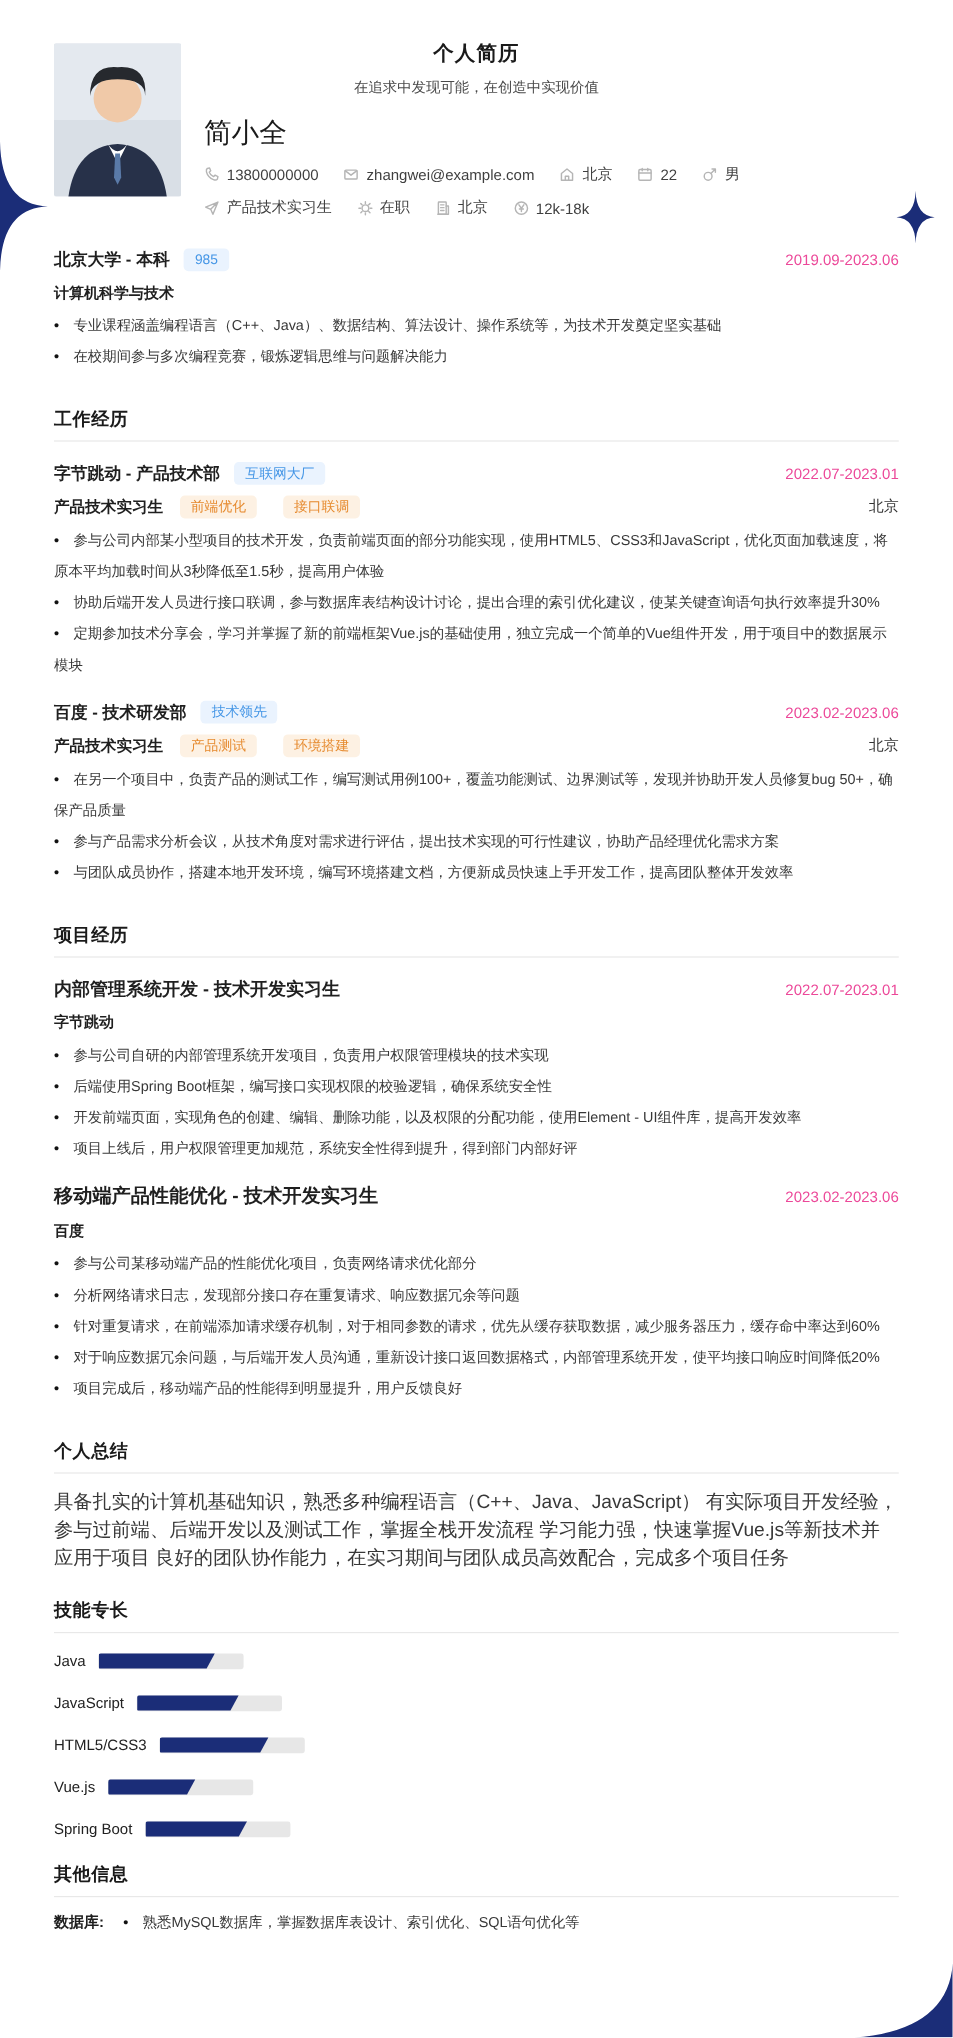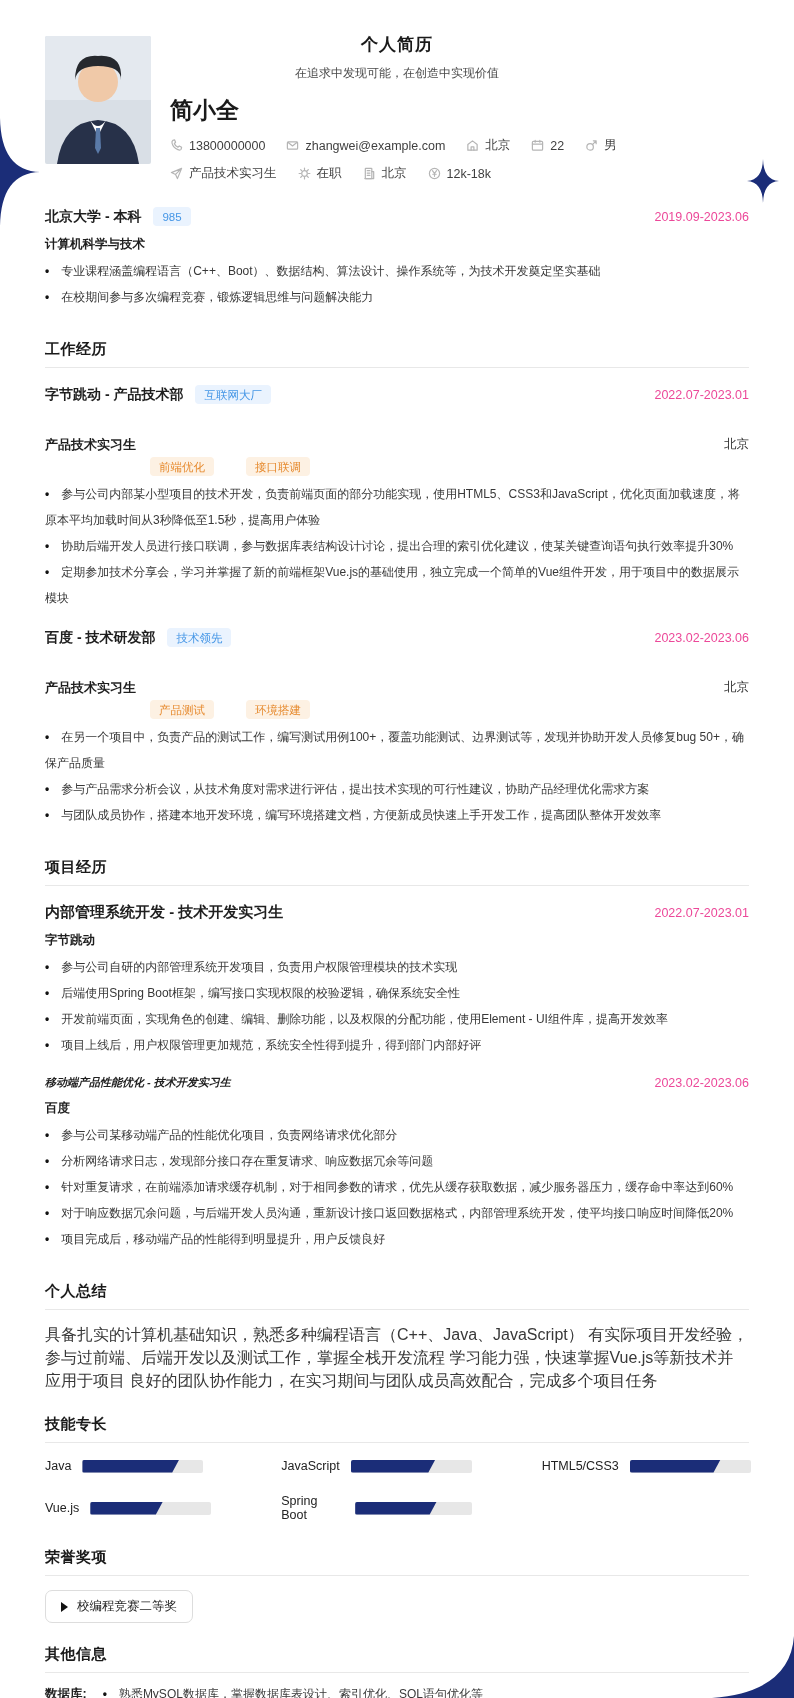--- a/index.html
+++ b/index.html
@@ -14,21 +14,21 @@
   .deco-left-petal { left:0; top:118px; }
   .deco-right-star { left:747px; top:159px; }
   .deco-corner { right:0; bottom:0; }
   
   .header { position:relative; height:178px; }
   .header-top { text-align:center; padding-top:33px; }
   .page-title { font-size:17px; font-weight:700; color:#1a1a1a; letter-spacing:1px; }
   .page-subtitle { font-size:12px; color:#4a4a4a; margin-top:9px; }
   .photo { position:absolute; left:45px; top:36px; width:106px; height:128px; border-radius:2px; overflow:hidden; }
   .header-info { margin-left:170px; margin-top:13px; }
-  .person-name { font-size:23px; font-weight:700; color:#1a1a1a; }
+  .person-name { font-size:23px; font-weight:400; color:#1a1a1a; }
   .contact-row { display:flex; align-items:center; gap:21px; margin-top:11px; }
   .contact-item { display:flex; align-items:center; gap:6px; font-size:12.5px; color:#3f3f3f;justify-content:space-between; }
   .cicon { width:13px; height:13px; flex:none; display:block; }
   .cicon * { stroke:var(--icon_gray,#b5b5b5); fill:none; stroke-width:1.3; stroke-linecap:round; stroke-linejoin:round; }
   
   .content { margin:0 45px; }
   .section { margin-top:30px; }
   .section-heading { font-size:15px; font-weight:700; color:#1a1a1a; padding-bottom:8px;
     border-bottom:1px solid var(--divider,#e8e8e8); letter-spacing:0.5px; }
   .row { display:flex; align-items:center; }
@@ -36,29 +36,29 @@
   .entry-title { font-size:14px; font-weight:700; color:#1f1f1f; }
   .entry-date { margin-left:auto; font-size:12.5px; font-weight:400; color:#ec4899; }
   .entry-sub { margin-top:9px; }
   .entry-role { font-size:13px; font-weight:700; color:#1f1f1f; }
   .entry-loc { margin-left:auto; font-size:12.5px; font-weight:500; color:#333; }
   .entry-company { margin-top:10px; font-size:12.5px; font-weight:700; color:#1f1f1f; }
   .badge { display:inline-block; margin-left:12px; padding:2.5px 9px; border-radius:4px;
     font-size:11.5px; line-height:14px; }
   .badge.blue { background:var(--badge_blue_bg,#eaf3fe); color:var(--badge_blue_text,#4596e6); }
   .badge.orange { background:var(--badge_orange_bg,#fdf1e3); color:var(--badge_orange_text,#e68a2e); }
-  .tags { display:flex; gap:20px;margin-top:44px; }
+  .tags { display:flex; gap:10px; }
   .bullets { list-style:none; margin-top:5px; }
   .bullets li { font-size:12px; line-height:26px; color:#383838; }
   .dot { font-weight:700; color:#111; margin-right:12px; }
   .work-entry + .work-entry, .proj-entry + .proj-entry { margin-top:12px; }
   
   .summary-text { margin-top:13px; font-size:16px; line-height:23px; color:#383838; }
   
-  .skills-grid { display:grid; grid-template-columns:1fr 1fr 1fr; column-gap:70px; row-gap:21px; margin-top:16px; }
+  .skills-grid { display:grid; grid-template-columns:1fr; column-gap:70px; row-gap:21px; margin-top:16px; }
   .skill { display:flex; align-items:center; }
   .skill-name { font-size:12.5px; color:#222; margin-right:11px; }
   .skill-bar { width:121px; height:13px; background:var(--bar_bg,#e7e7e7); border-radius:2px; position:relative; }
   .skill-fill { height:13px; background:var(--accent,#1b2d78); border-radius:2px 0 0 2px;
     clip-path:polygon(0 0, 100% 0, calc(100% - 7px) 100%, 0 100%); }
   
   .honor-pill { display:inline-flex; align-items:center; gap:9px; margin-top:14px;
     border:1px solid #ddd; border-radius:7px; padding:7px 15px; font-size:12.5px; color:#222;
     background:#fff; cursor:pointer; }
   .play-icon { width:0; height:0; border-left:7px solid #111; border-top:5px solid transparent;
@@ -171,21 +171,21 @@
 
   <div class="section" style="margin-top:29px;">
     <div class="row entry-head">
       <span class="entry-title">北京大学 - 本科</span>
       <span class="badge blue">985</span>
       <span class="entry-date">2019.09-2023.06</span>
     </div>
     <div class="entry-company">计算机科学与技术</div>
     <ul class="bullets">
 
-        <li><span class="dot">•</span><span>专业课程涵盖编程语言（C++、Boot）、数据结构、算法设计、操作系统等，为技术开发奠定坚实基础</span></li>
+        <li><span class="dot">•</span><span>专业课程涵盖编程语言（C++、Java）、数据结构、算法设计、操作系统等，为技术开发奠定坚实基础</span></li>
 
         <li><span class="dot">•</span><span>在校期间参与多次编程竞赛，锻炼逻辑思维与问题解决能力</span></li>
       </ul>
   </div>
 
   <div class="section">
     <div class="section-heading">工作经历</div>
     <div>
 
         <div class="work-entry">
@@ -260,21 +260,21 @@
               <li><span class="dot">•</span><span>后端使用Spring Boot框架，编写接口实现权限的校验逻辑，确保系统安全性</span></li>
 
               <li><span class="dot">•</span><span>开发前端页面，实现角色的创建、编辑、删除功能，以及权限的分配功能，使用Element - UI组件库，提高开发效率</span></li>
 
               <li><span class="dot">•</span><span>项目上线后，用户权限管理更加规范，系统安全性得到提升，得到部门内部好评</span></li>
             </ul>
         </div>
 
         <div class="proj-entry">
           <div class="row entry-head">
-            <span class="entry-title" style="font-size:11px;font-style:italic;">移动端产品性能优化 - 技术开发实习生</span>
+            <span class="entry-title" style="font-size:16px;">移动端产品性能优化 - 技术开发实习生</span>
             <span class="entry-date">2023.02-2023.06</span>
           </div>
           <div class="entry-company">百度</div>
           <ul class="bullets">
 
               <li><span class="dot">•</span><span>参与公司某移动端产品的性能优化项目，负责网络请求优化部分</span></li>
 
               <li><span class="dot">•</span><span>分析网络请求日志，发现部分接口存在重复请求、响应数据冗余等问题</span></li>
 
               <li><span class="dot">•</span><span>针对重复请求，在前端添加请求缓存机制，对于相同参数的请求，优先从缓存获取数据，减少服务器压力，缓存命中率达到60%</span></li>
@@ -326,31 +326,20 @@
 
         <div class="skill">
           <span class="skill-name">Spring Boot</span>
           <div class="skill-bar">
             <div class="skill-fill" style="width: 70%;"></div>
           </div>
         </div>
       </div>
   </div>
 
-  <div class="section" style="margin-top:26px;">
-    <div class="section-heading">荣誉奖项</div>
-    <div>
-      
-    
-        <div class="honor-pill">
-          <span class="play-icon"></span>
-          <span>校编程竞赛二等奖</span>
-        </div>
-      </div>
-  </div>
 
   <div class="section" style="margin-top:22px;">
     <div class="section-heading">其他信息</div>
     <div class="other-row">
       <span class="other-label">数据库:</span>
       <ul class="bullets">
 
           <li><span class="dot">•</span><span>熟悉MySQL数据库，掌握数据库表设计、索引优化、SQL语句优化等</span></li>
 
         </ul>

